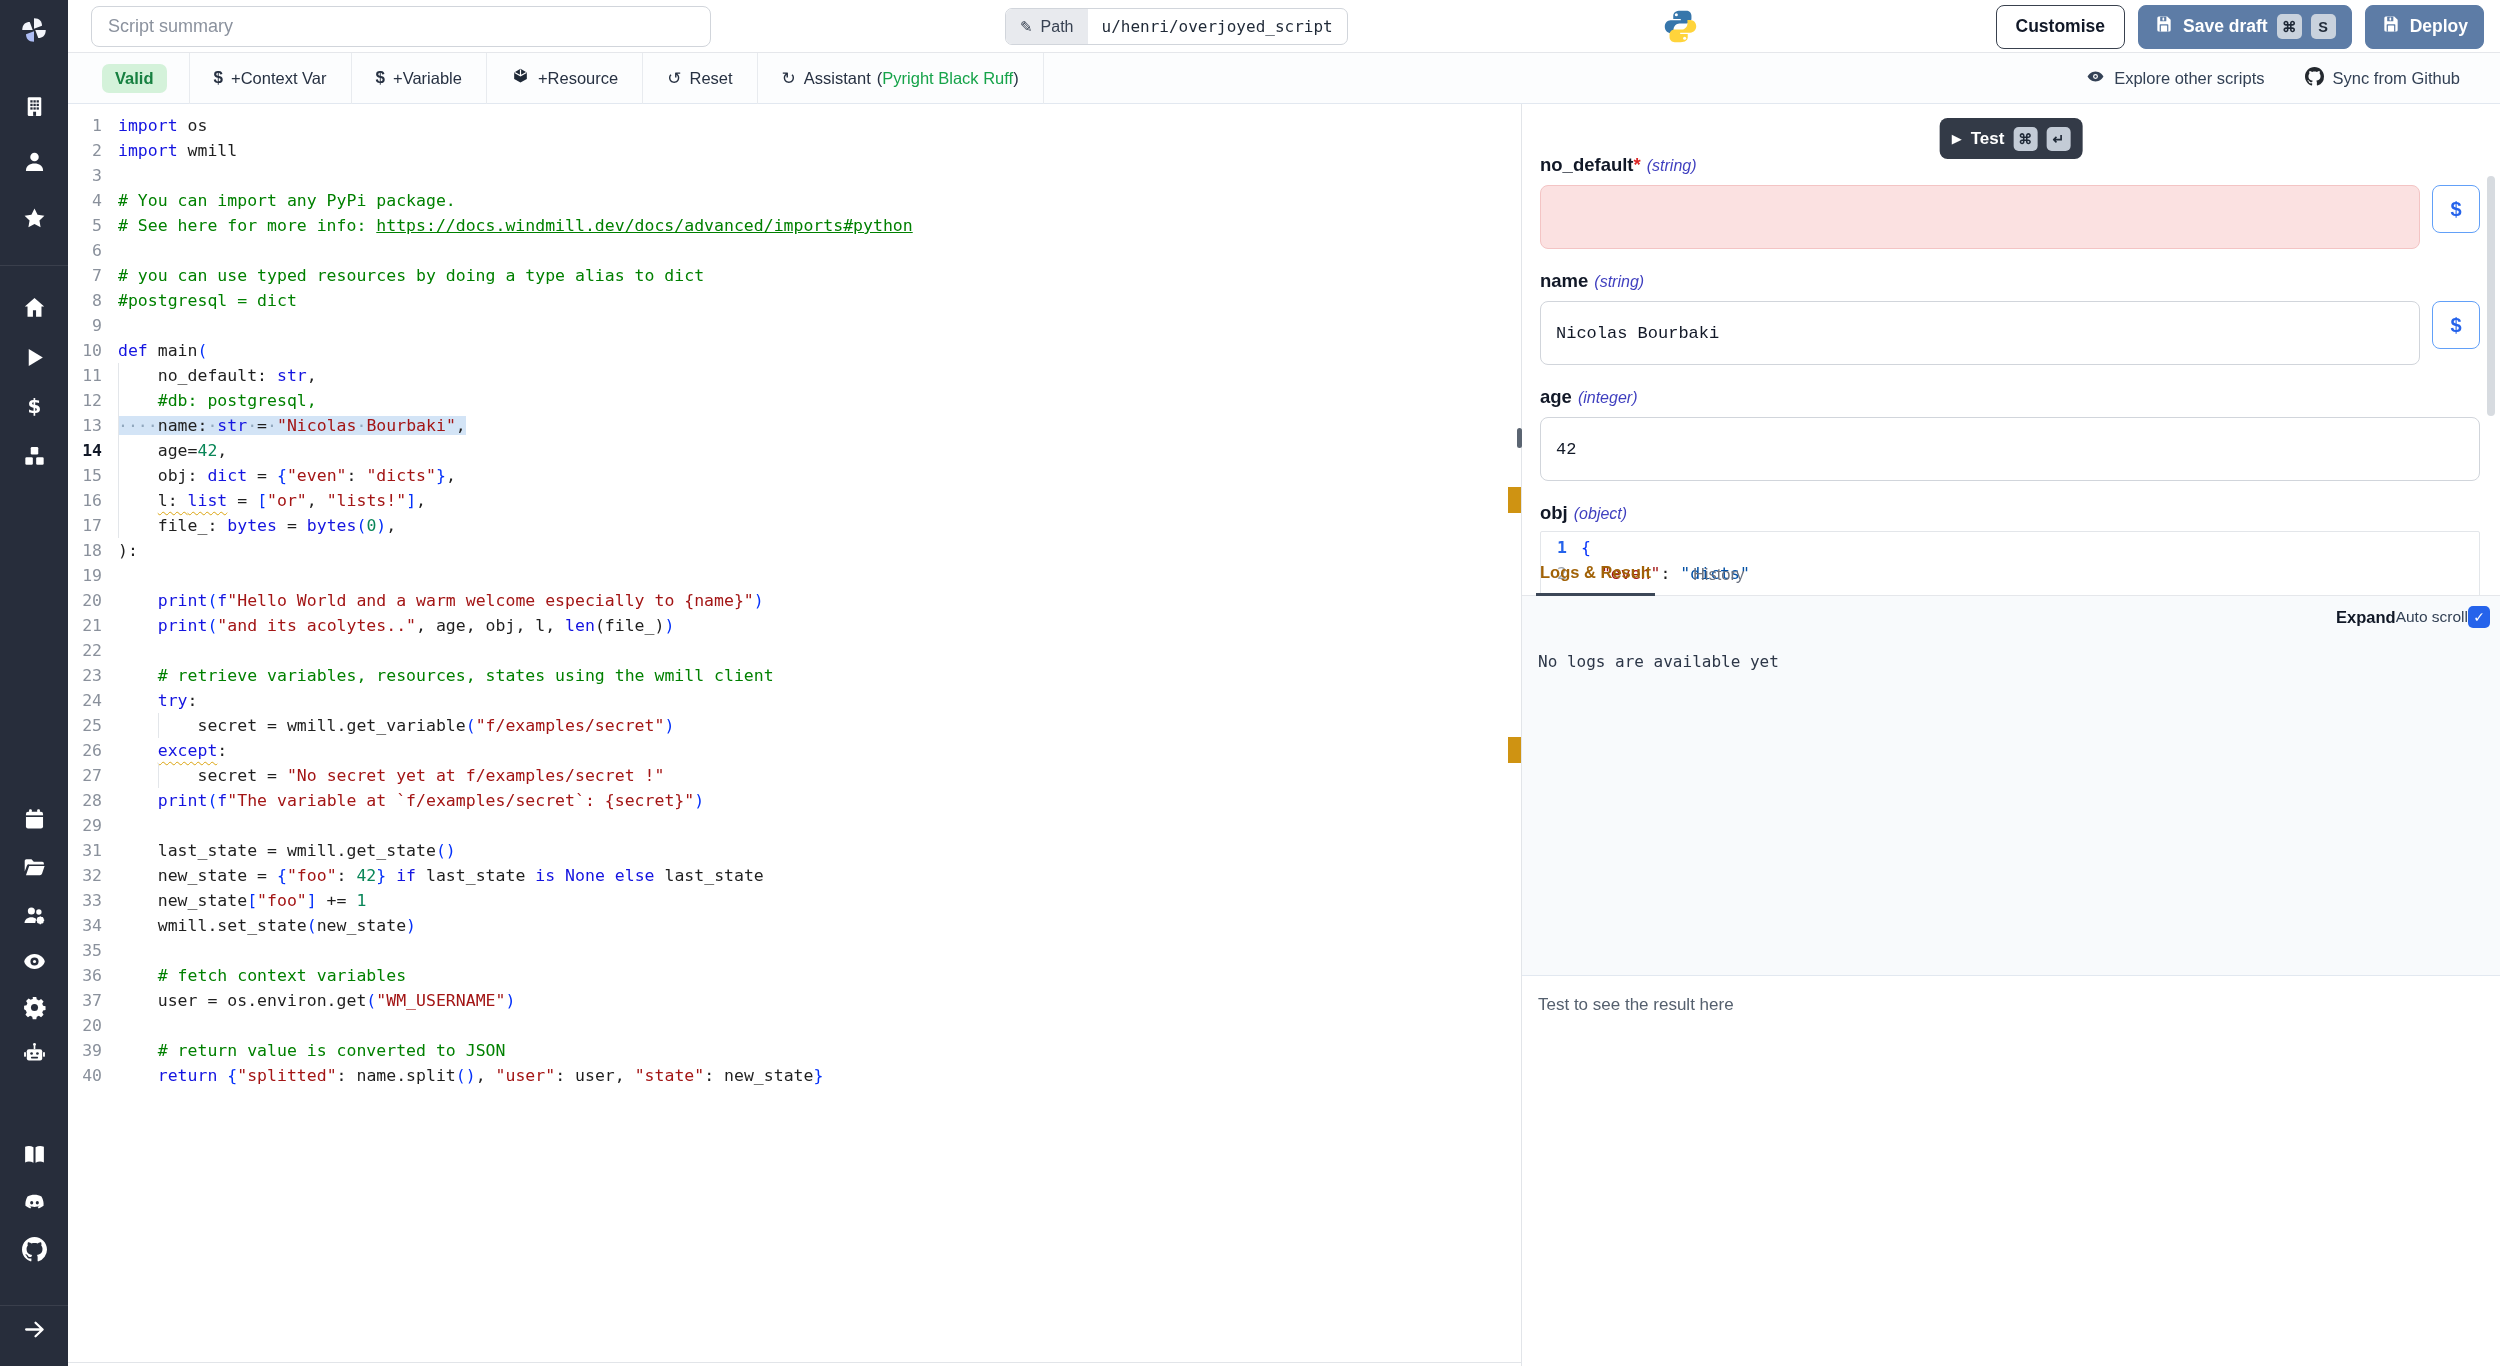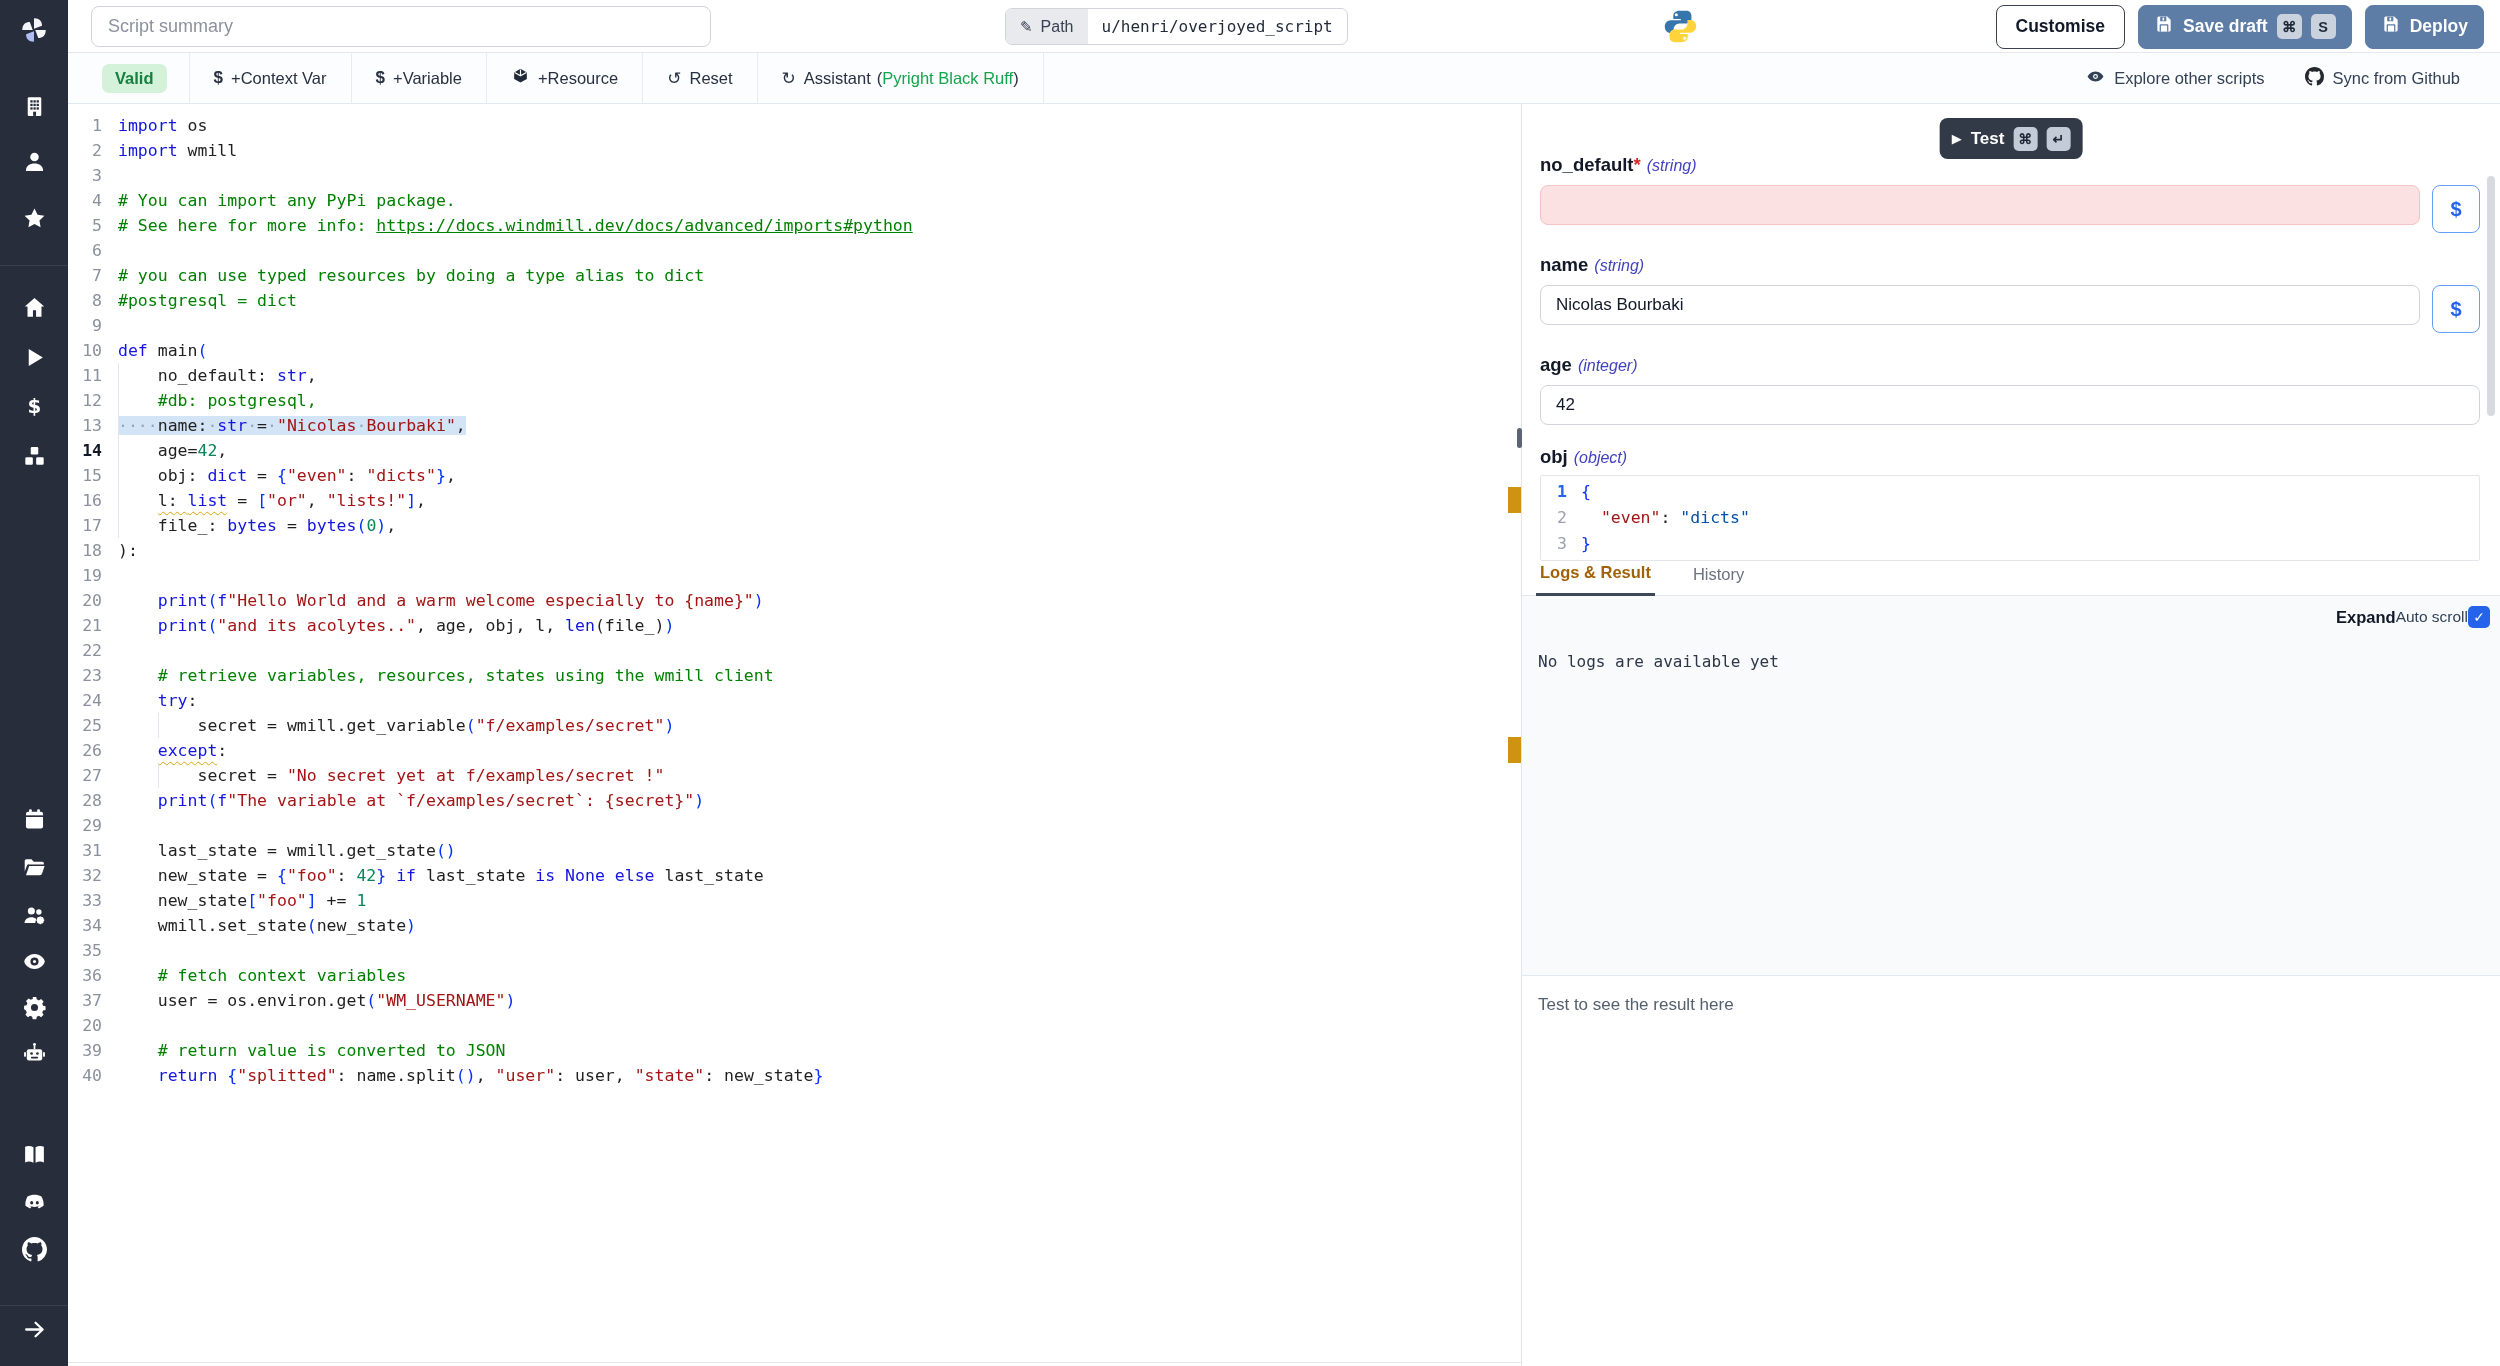--- a/index.html
+++ b/index.html
@@ -73,21 +73,21 @@
     display:flex;align-items:center;gap:9px;padding:0 12px;color:#fff;cursor:pointer}
   .test-btn .tri{font-size:13px}
   .test-btn .tl{font-size:17px;font-weight:700}
   .test-btn .kchip{background:#c3cbd6;min-width:24px;height:24px;font-size:14px}
   .pscroll{position:absolute;right:5px;top:72px;width:8px;height:240px;border-radius:4px;background:#d7dbe0}
   .fields{position:absolute;left:18px;right:20px;top:50px}
   .flabel{font-size:18.5px;color:#111827;font-weight:700;margin-bottom:9px}
   .flabel .req{color:#dc2626}
   .ftype{font-size:16px;color:#3f3fbf;font-style:italic;font-weight:400;margin-left:6px}
   .frow{display:flex;gap:12px;margin-bottom:21px}
-  .finput{flex:1;height:40px;border:1px solid #d1d5db;border-radius:8px;padding:0 15px;font-size:17px;color:#111827;outline:none;background:#fff;font-family:Liberation Sans, sans-serif}
+  .finput{flex:1;height:64px;border:1px solid #d1d5db;border-radius:8px;padding:0 15px;font-size:17px;color:#111827;outline:none;background:#fff;font-family:Liberation Mono, monospace}
   .finput.invalid{background:#fbe1e1;border-color:#f3c4c4}
   .dollar-btn{width:48px;height:48px;flex:none;border:1.5px solid #62a0f8;border-radius:8px;background:#fff;color:#2563eb;
     font-size:20px;font-weight:600;display:flex;align-items:center;justify-content:center;cursor:pointer}
   .json-editor{border:1px solid #e3e6ea;border-radius:2px;padding:3px 0;background:#fff}
   .jline{display:flex;height:26px;line-height:26px;font-size:16.5px}
   .jln{width:26px;text-align:right;color:#9aa1ab;flex:none}
   .jln.cur{color:#2563eb;font-weight:600}
   .jlc{margin-left:14px;white-space:pre}
   .jk{color:#a31515}.jv{color:#0451a5}.jb{color:var(--brk)}.jp{color:#1f1f1f}
 

